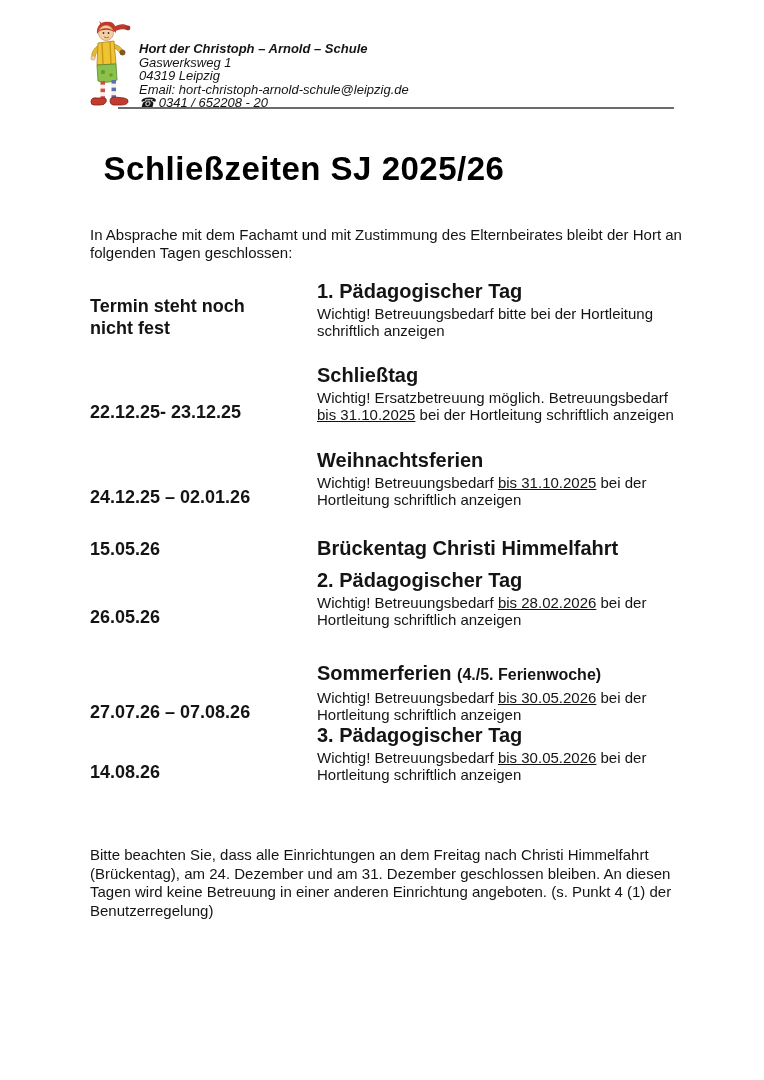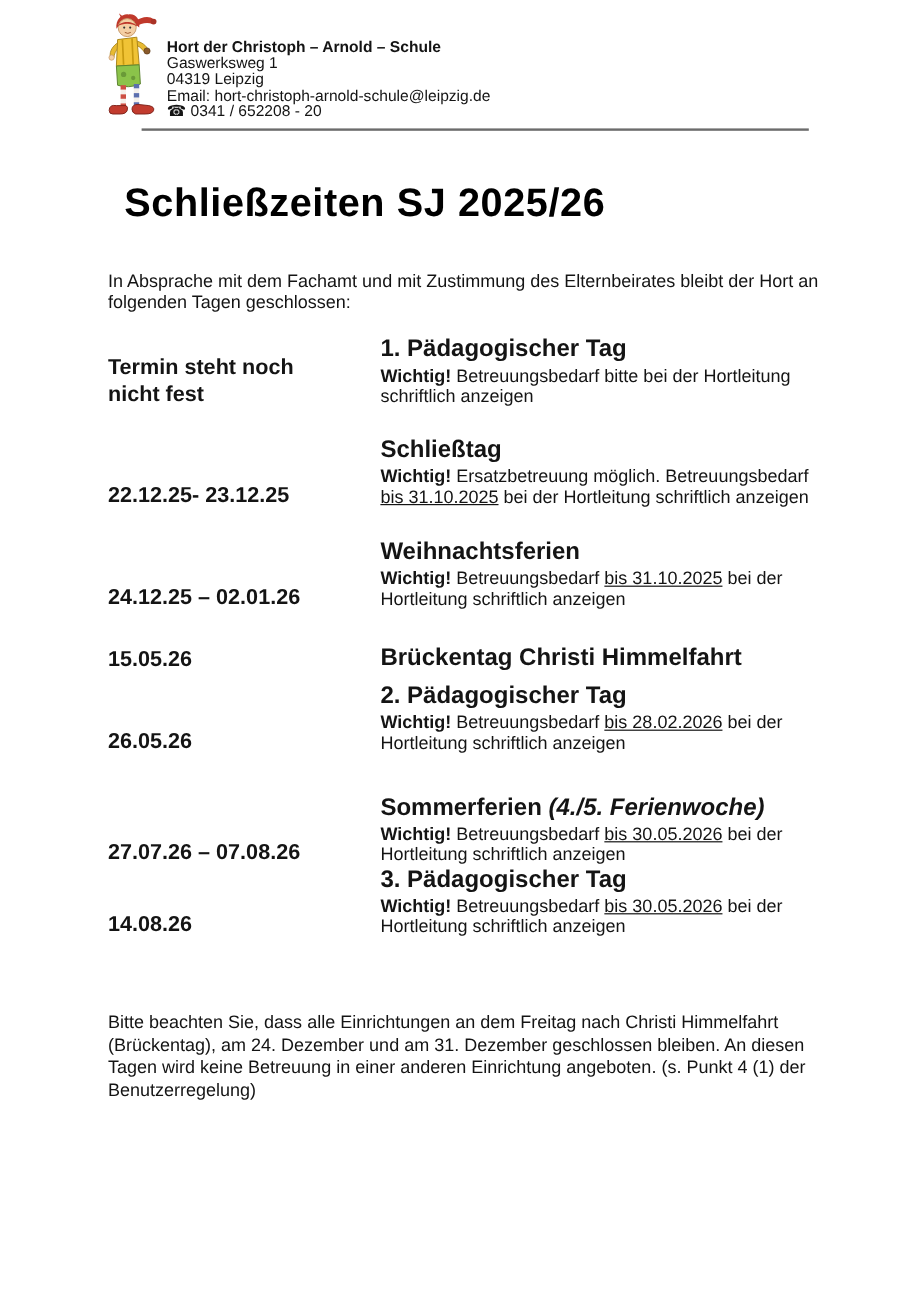--- a/index.html
+++ b/index.html
@@ -8,21 +8,21 @@
   body {
     width:764px; height:1080px;
     font-family:"Liberation Sans", sans-serif;
     color:#141414;
     position:relative;
     overflow:hidden;
   }
   .page { position:relative; width:764px; height:1080px; background:#fff; }
 
   
-  .letterhead { position:absolute; left:84px; top:10px; display:flex; align-items:flex-start; }
+  .letterhead { position:absolute; left:84px; top:20px; display:flex; align-items:flex-start;font-style:italic; }
   .logo-svg { width:52px; height:88px; flex:0 0 52px; }
   .head-text { margin-left:3px; margin-top:22px; font-size:13px; line-height:13.5px; }
   .head-text .org { font-weight:bold; }
   .phone-row { white-space:pre; }
 
   .rule { position:absolute; left:118px; top:107px; width:556px; height:0;
           border-top:2px solid #6c6c6c; }
 
   
   .doc-title { position:absolute; top:150px; left:0; width:608px;
@@ -32,23 +32,23 @@
   
   .content { position:absolute; left:90px; top:226px; width:602px; }
   .intro { font-size:15px; line-height:18px; width:602px; }
 
   .entry { display:flex; align-items:flex-end; }
   .col-date { width:227px; flex:0 0 227px; font-size:18px; font-weight:bold;
               line-height:22px; padding-top:3px; }
   .col-date .dline { display:block; }
   .col-main { width:372px; flex:0 0 372px; }
   .etitle { font-size:20px; font-weight:bold; line-height:24px; }
-  .etitle .suffix { font-size:20px;font-style:italic; }
+  .etitle .suffix { font-size:16px; }
   .note { font-size:15px; line-height:17px; margin-top:2px; }
-  .note .wichtig { font-weight:bold; }
+  .note .wichtig { font-weight:normal; }
   .u { text-decoration:underline; }
 
   .mt-e1 { margin-top:17px; }
   .mt-e2 { margin-top:24px; }
   .mt-e3 { margin-top:25px; }
   .mt-e4 { margin-top:27px; }
   .mt-e5 { margin-top:8px; }
   .mt-e6 { margin-top:33px; }
   .mt-e7 { }
 

